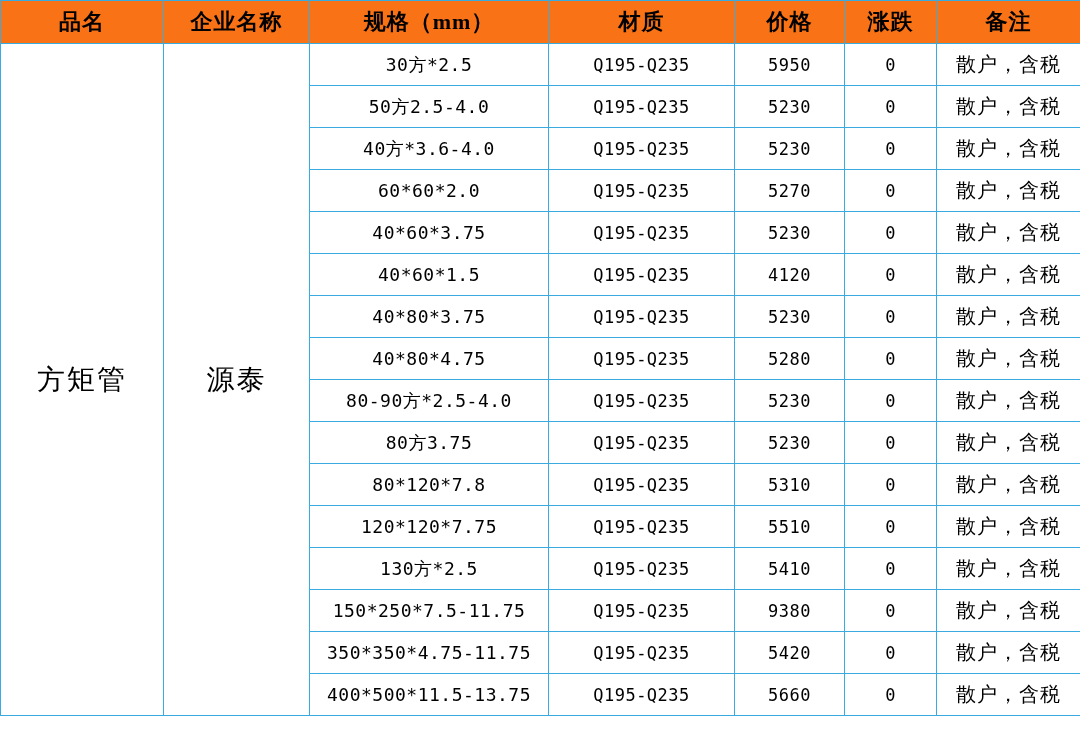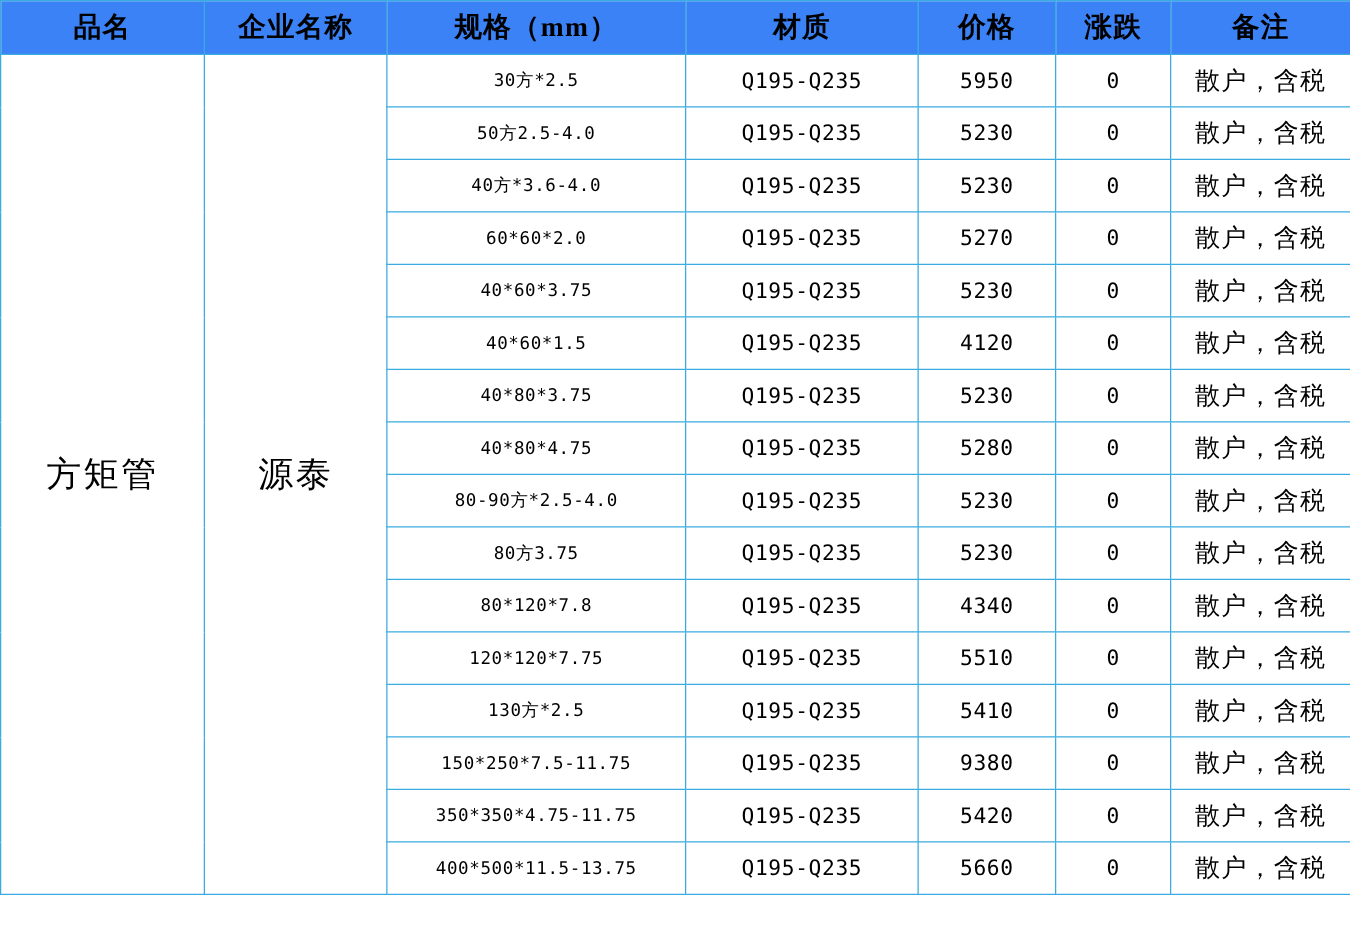--- a/index.html
+++ b/index.html
@@ -20,40 +20,40 @@
   }
   table.price-table th,
   table.price-table td {
     border: 1px solid #3aabe0;
     text-align: center;
     vertical-align: middle;
     padding: 0;
     color: #000000;
   }
   thead th {
-    background: #3b82f6;
+    background: #f97316;
     color: #000000;
     font-weight: bold;
     font-size: 22px;
     height: 42px;
     line-height: 42px;
     letter-spacing: 1px;
   }
   tbody td {
     height: 41px;
     font-size: 19px;
     background: #ffffff;
   }
   td.spec-cell, td.mat-cell, td.price-cell, td.chg-cell {
     font-family: "DejaVu Sans Mono", "Liberation Mono", monospace;
     font-size: 17px;
     letter-spacing: 0.5px;
   }
   td.spec-cell {
-    font-size: 14px;
+    font-size: 18px;
   }
   td.name-cell, td.firm-cell {
     font-size: 28px;
     letter-spacing: 2px;
   }
   td.note-cell {
     font-size: 20px;
     letter-spacing: 1px;
   }
   
@@ -158,21 +158,21 @@
     <tr>
       <td class="spec-cell">80方3.75</td>
       <td class="mat-cell">Q195-Q235</td>
       <td class="price-cell">5230</td>
       <td class="chg-cell">0</td>
       <td class="note-cell">散户，含税</td>
     </tr>
     <tr>
       <td class="spec-cell">80*120*7.8</td>
       <td class="mat-cell">Q195-Q235</td>
-      <td class="price-cell">4340</td>
+      <td class="price-cell">5310</td>
       <td class="chg-cell">0</td>
       <td class="note-cell">散户，含税</td>
     </tr>
     <tr>
       <td class="spec-cell">120*120*7.75</td>
       <td class="mat-cell">Q195-Q235</td>
       <td class="price-cell">5510</td>
       <td class="chg-cell">0</td>
       <td class="note-cell">散户，含税</td>
     </tr>

